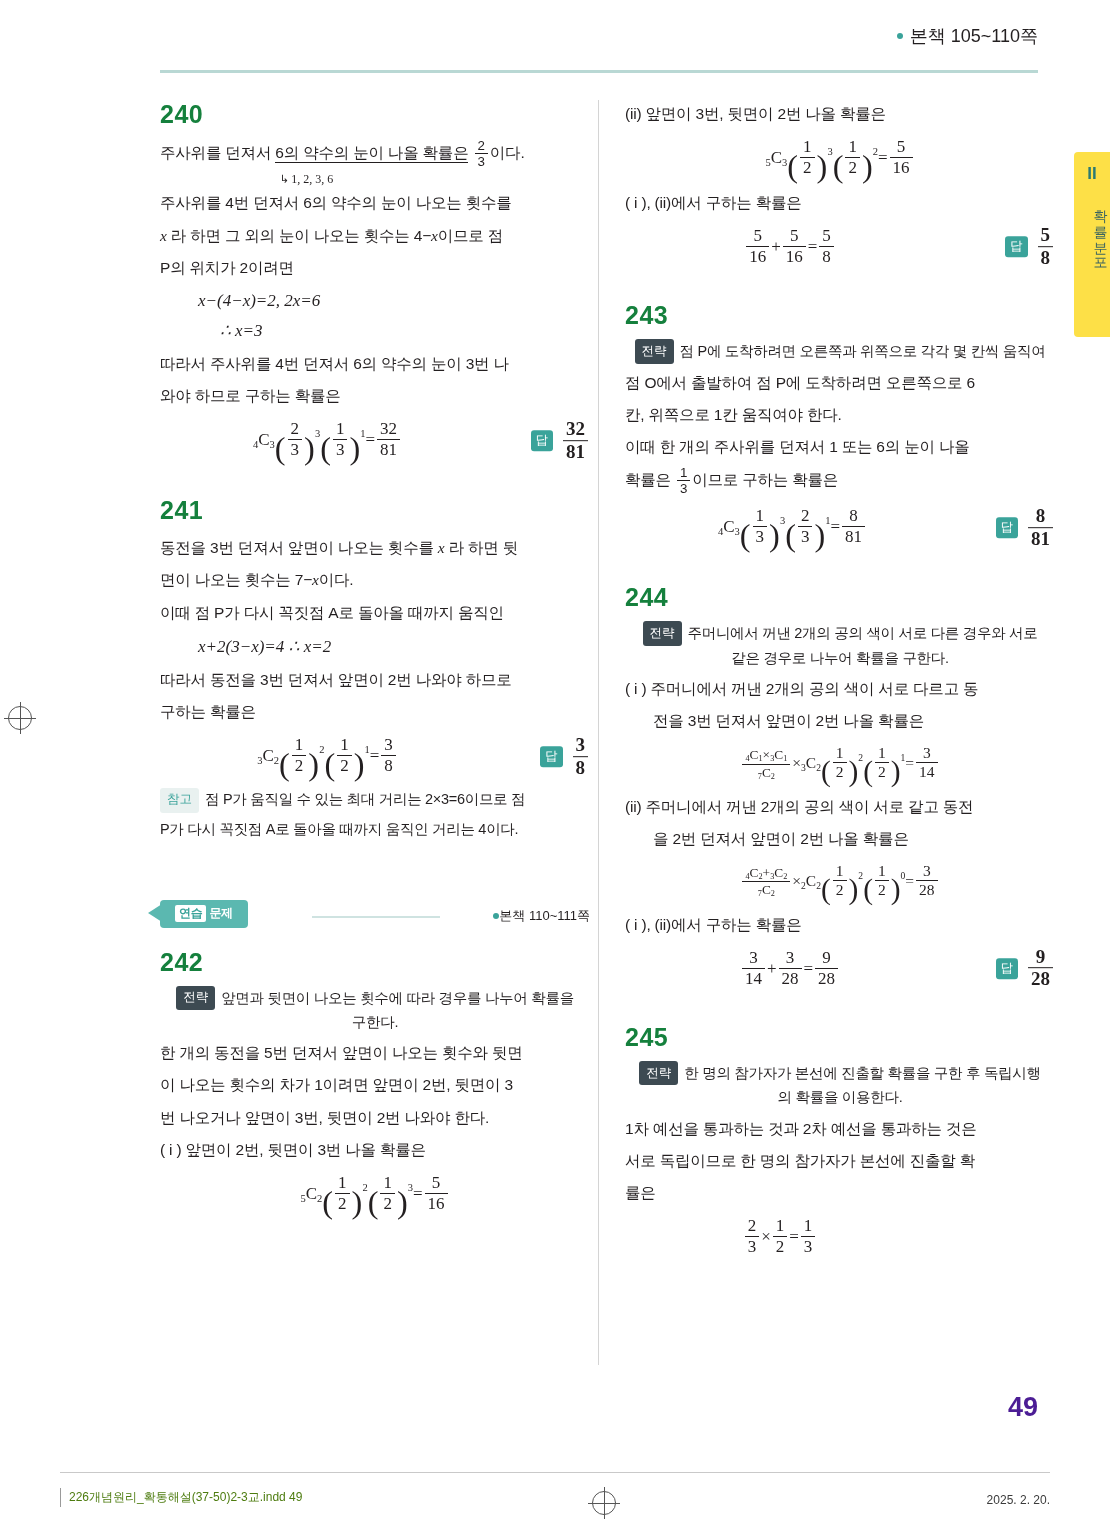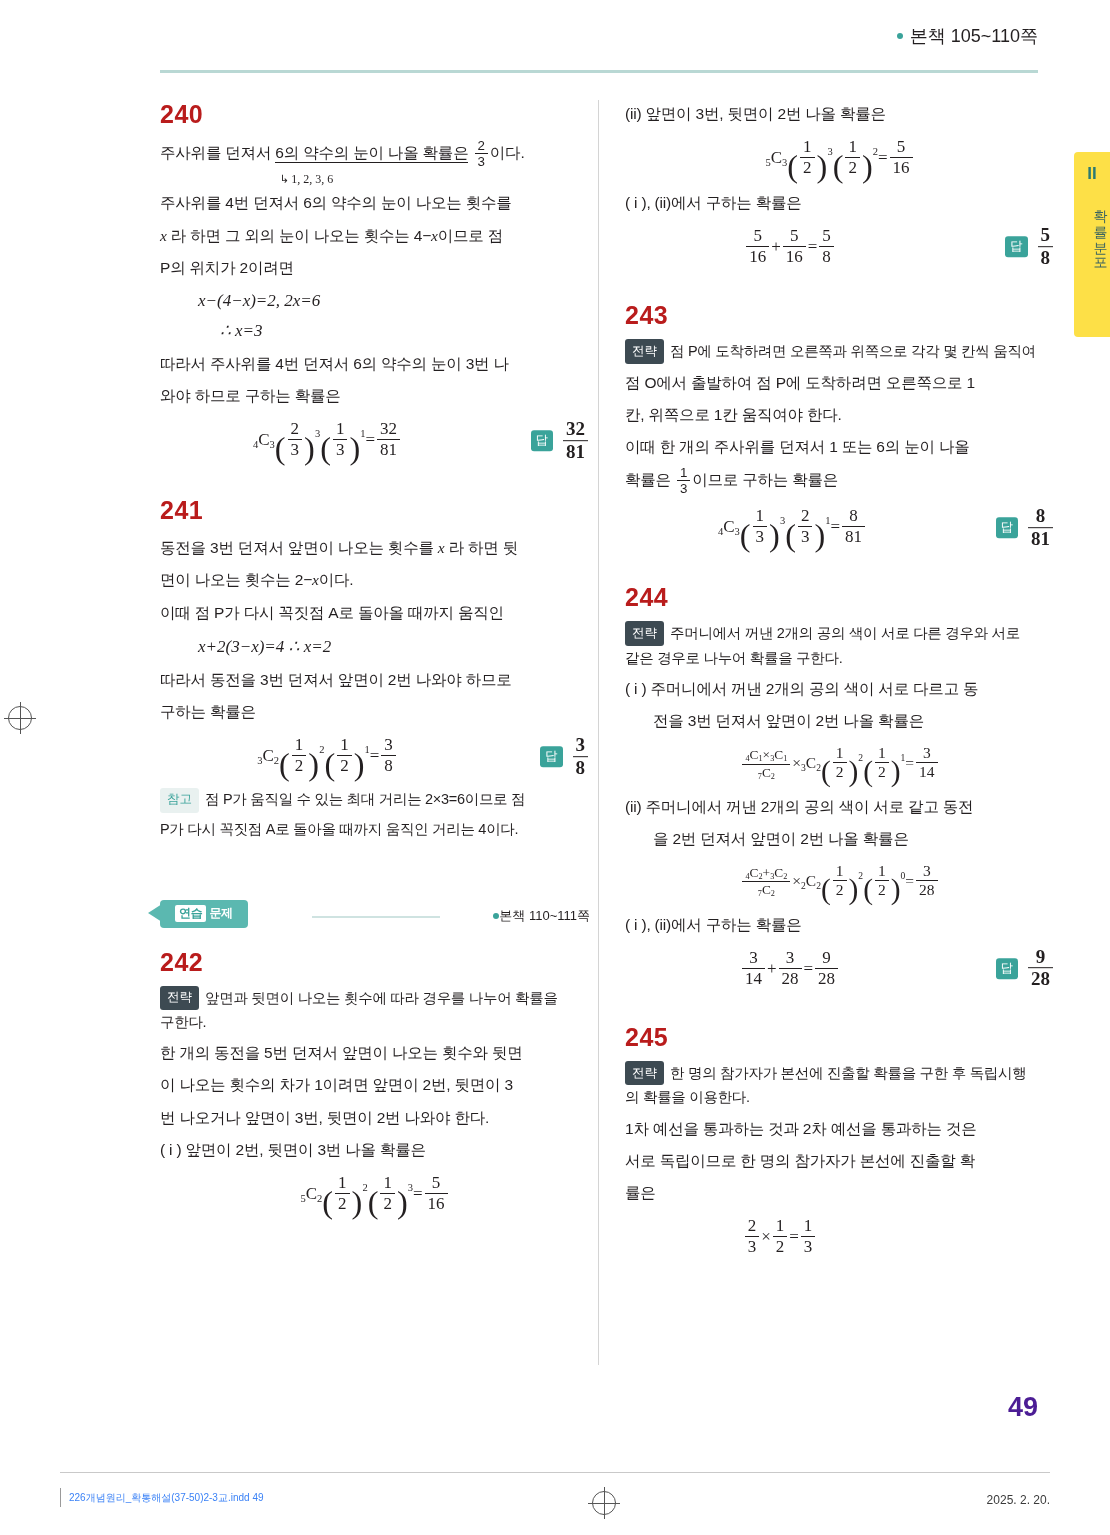--- a/index.html
+++ b/index.html
@@ -47,35 +47,35 @@
   
   .col { position:absolute; top:100px; width:430px; }
   .col-left  { left:160px; }
   .col-right { left:625px; }
   .col-divider {
     position:absolute; top:100px; left:598px; width:1px; height:1265px;
     background:#d4d4d4;
   }
 
   .qnum {
-    font-size:25px; font-weight:bold; color:#b91c1c;
+    font-size:25px; font-weight:bold; color:#15803d;
     margin:0 0 9px 0; letter-spacing:0.5px;
   }
   .qnum.sp { margin-top:34px; }
 
   p.t {
     margin:0 0 4px 0;
     font-size:15.5px; line-height:1.82;
     letter-spacing:-0.2px;
   }
   .ser { font-family:"Liberation Serif", serif; font-style:italic; }
   .upr { font-family:"Liberation Serif", serif; font-style:normal; }
 
   
-  .strategy { margin:2px 0 5px 0; font-size:14.5px; line-height:1.62; letter-spacing:-0.3px; }
+  .strategy { margin:2px 0 5px 0; font-size:14.5px; line-height:1.62; letter-spacing:-0.3px;text-align:center; }
   .pill {
     display:inline-block; background:#3d4a52; color:#fff;
     font-size:12.5px; padding:1.5px 7px 2.5px 7px; border-radius:3px;
     margin-right:6px; vertical-align:1px; letter-spacing:0px;
   }
   .pill.note { background:#e9f1f0; color:#3aa39a; }
   .note-line { font-size:14.5px; line-height:1.7; letter-spacing:-0.3px; margin:4px 0 0 0; }
 
   
   .math {
@@ -142,21 +142,21 @@
 
   
   .pagenum {
     position:absolute; right:72px; bottom:112px;
     font-size:27px; font-weight:bold; color:#4c1d95;
   }
   .footer-rule {
     position:absolute; left:60px; right:60px; bottom:62px; height:1px; background:#c9c9c9;
   }
   .foot-left {
-    position:absolute; left:60px; bottom:28px; font-size:10px; color:#3b82f6;
+    position:absolute; left:60px; bottom:28px; font-size:12px; color:#4d7c0f;
     display:flex; align-items:center; gap:8px;
   }
   .foot-left .bar { width:1px; height:19px; background:#9a9a9a; display:inline-block; }
   .foot-right {
     position:absolute; right:60px; bottom:28px; font-size:12px; color:#3b3b3b;
   }
   .reg-mark {
     position:absolute; width:22px; height:22px; border-radius:50%;
     border:1px solid #555;
   }
@@ -210,21 +210,21 @@
     <div class="math" style="padding-right:95px">
       <span class="sub">4</span><span class="upr">C</span><span class="sub">3</span><span class="par">(</span><span class="frac big"><span class="n">2</span><span class="d">3</span></span><span class="par">)</span><span class="sup">3</span><span class="par">(</span><span class="frac big"><span class="n">1</span><span class="d">3</span></span><span class="par">)</span><span class="sup">1</span><span>=</span><span class="frac big"><span class="n">32</span><span class="d">81</span></span>
       <span class="ans">
         <span class="badge">답</span>
         <span class="val"><span class="frac big"><span class="n">32</span><span class="d">81</span></span></span>
       </span>
     </div>
 
     <div class="qnum sp">241</div>
     <p class="t"><span>동전을 3번 던져서 앞면이 나오는 횟수를 </span><span class="ser">x</span><span> 라 하면 뒷</span></p>
-    <p class="t"><span>면이 나오는 횟수는 2−</span><span class="ser">x</span><span>이다.</span></p>
+    <p class="t"><span>면이 나오는 횟수는 7−</span><span class="ser">x</span><span>이다.</span></p>
     <p class="t">이때 점 P가 다시 꼭짓점 A로 돌아올 때까지 움직인</p>
     <div class="math left"><span class="ser">x+2(3−x)=4    ∴  x=2</span></div>
     <p class="t">따라서 동전을 3번 던져서 앞면이 2번 나와야 하므로</p>
     <p class="t">구하는 확률은</p>
 
     <div class="math" style="padding-right:95px">
       <span class="sub">3</span><span class="upr">C</span><span class="sub">2</span><span class="par">(</span><span class="frac big"><span class="n">1</span><span class="d">2</span></span><span class="par">)</span><span class="sup">2</span><span class="par">(</span><span class="frac big"><span class="n">1</span><span class="d">2</span></span><span class="par">)</span><span class="sup">1</span><span>=</span><span class="frac big"><span class="n">3</span><span class="d">8</span></span>
       <span class="ans">
         <span class="badge">답</span>
         <span class="val"><span class="frac big"><span class="n">3</span><span class="d">8</span></span></span>
@@ -274,21 +274,21 @@
       <span class="ans">
         <span class="badge">답</span>
         <span class="val"><span class="frac big"><span class="n">5</span><span class="d">8</span></span></span>
       </span>
     </div>
 
     <div class="qnum sp">243</div>
     <p class="strategy">
       <span class="pill">전략</span><span>점 P에 도착하려면 오른쪽과 위쪽으로 각각 몇 칸씩 움직여</span>
     </p>
-    <p class="t">점 O에서 출발하여 점 P에 도착하려면 오른쪽으로 1</p>
+    <p class="t">점 O에서 출발하여 점 P에 도착하려면 오른쪽으로 6</p>
     <p class="t">칸, 위쪽으로 1칸 움직여야 한다.</p>
     <p class="t">이때 한 개의 주사위를 던져서 1 또는 6의 눈이 나올</p>
     <p class="t">
       <span>확률은 </span><span class="frac"><span class="n">1</span><span class="d">3</span></span><span>이므로 구하는 확률은</span>
     </p>
     <div class="math" style="padding-right:95px">
       <span class="sub">4</span><span class="upr">C</span><span class="sub">3</span><span class="par">(</span><span class="frac big"><span class="n">1</span><span class="d">3</span></span><span class="par">)</span><span class="sup">3</span><span class="par">(</span><span class="frac big"><span class="n">2</span><span class="d">3</span></span><span class="par">)</span><span class="sup">1</span><span>=</span><span class="frac big"><span class="n">8</span><span class="d">81</span></span>
       <span class="ans">
         <span class="badge">답</span>
         <span class="val"><span class="frac big"><span class="n">8</span><span class="d">81</span></span></span>

